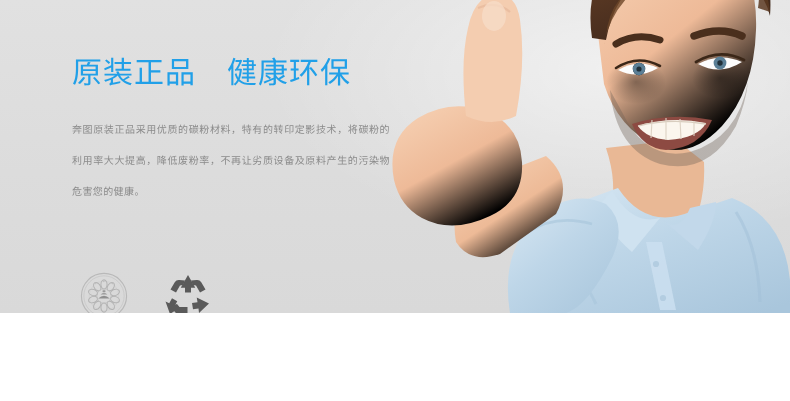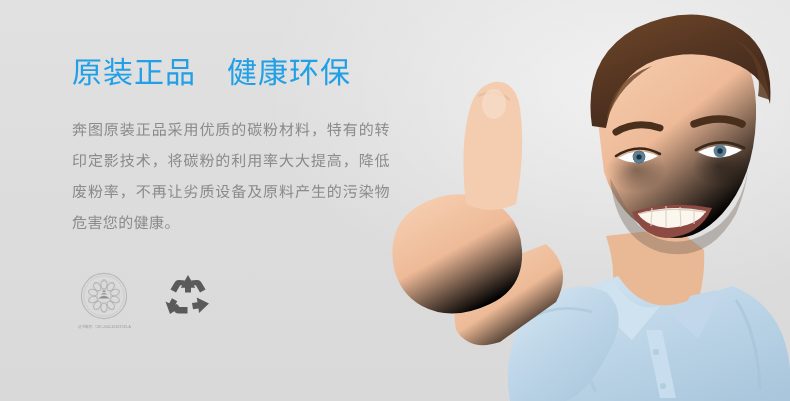--- a/index.html
+++ b/index.html
@@ -10,21 +10,21 @@
     width: 790px;
     height: 401px;
     overflow: hidden;
     font-family: "Liberation Sans", "DejaVu Sans", sans-serif;
     background: #ffffff;
   }
 
   #banner {
     position: relative;
     width: 790px;
-    height: 401px;
+    height: 313px;
     background: #404040;
     overflow: hidden;
   }
 
   
   #bg-wash {
     position: absolute;
     inset: 0;
     background:
       radial-gradient(ellipse 62% 78% at 78% 22%, rgba(255,255,255,0.55) 0%, rgba(255,255,255,0.18) 46%, rgba(255,255,255,0) 72%),
@@ -45,21 +45,21 @@
     font-size: 30px;
     line-height: 42px;
     letter-spacing: 1px;
     white-space: pre;
     margin: 0 0 20px 0;
     font-weight: 400;
   }
 
   #paragraph {
     color: #8b8b8b;
-    font-size: 15px;
+    font-size: 10px;
     line-height: 31px;
     letter-spacing: 0.4px;
     margin: 0;
     width: 318px;
     text-align: justify;
     font-weight: 400;
   }
 
   
   #badges {

